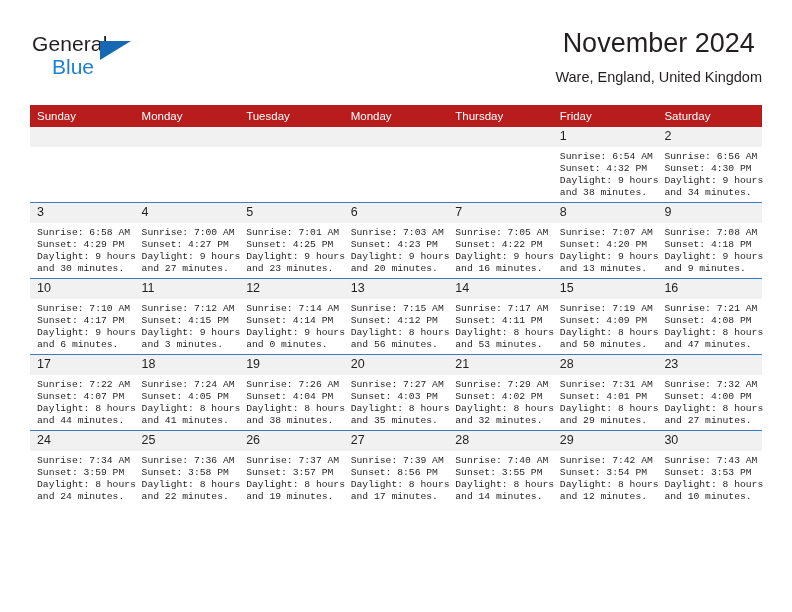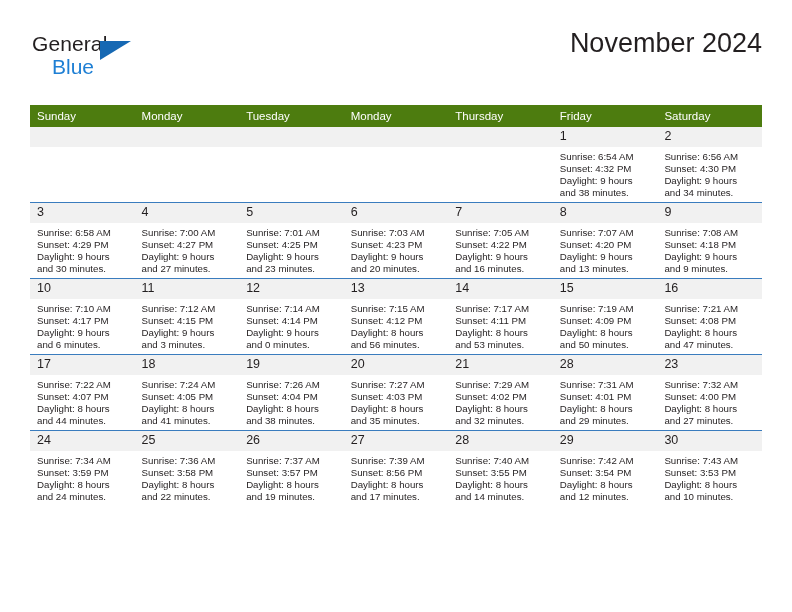--- a/index.html
+++ b/index.html
@@ -91,21 +91,21 @@
   .calendar {
     position: absolute;
     left: 30px;
     top: 105px;
     width: 732px;
     border-collapse: collapse;
     table-layout: fixed;
   }
 
   .calendar th {
-    background: #4d7c0f;
+    background: #b91c1c;
     color: #ffffff;
     font-size: 11.5px;
     font-weight: normal;
     text-align: left;
     padding: 5px 0 5px 7px;
     height: 11px;
     border: none;
   }
 
   .calendar td {
@@ -131,40 +131,42 @@
   }
   .cell-empty .daynum-band {
     background: #f1f1f1;
   }
 
   .cell-body {
     padding: 4px 6px 0 7px;
     font-size: 9.7px;
     line-height: 11.9px;
     color: #231f20;
+    font-family: Liberation Mono, monospace;
   }
   .cell-body div {
     white-space: nowrap;
   }
 </style>
 </head>
 <body>
 
 <div class="page">
 
   <div class="header">
 
     <div class="logo">
       <span class="logo-general">General</span>
       <span class="logo-tri"></span>
       <span class="logo-blue">Blue</span>
     </div>
 
     <div class="title-block">
       <div class="cal-title">November 2024</div>
+      <div class="cal-subtitle">Ware, England, United Kingdom</div>
     </div>
 
   </div>
 
   <table class="calendar">
     <thead>
       <tr id="weekday-row">
           <th>Sunday</th>
           <th>Monday</th>
           <th>Tuesday</th>

